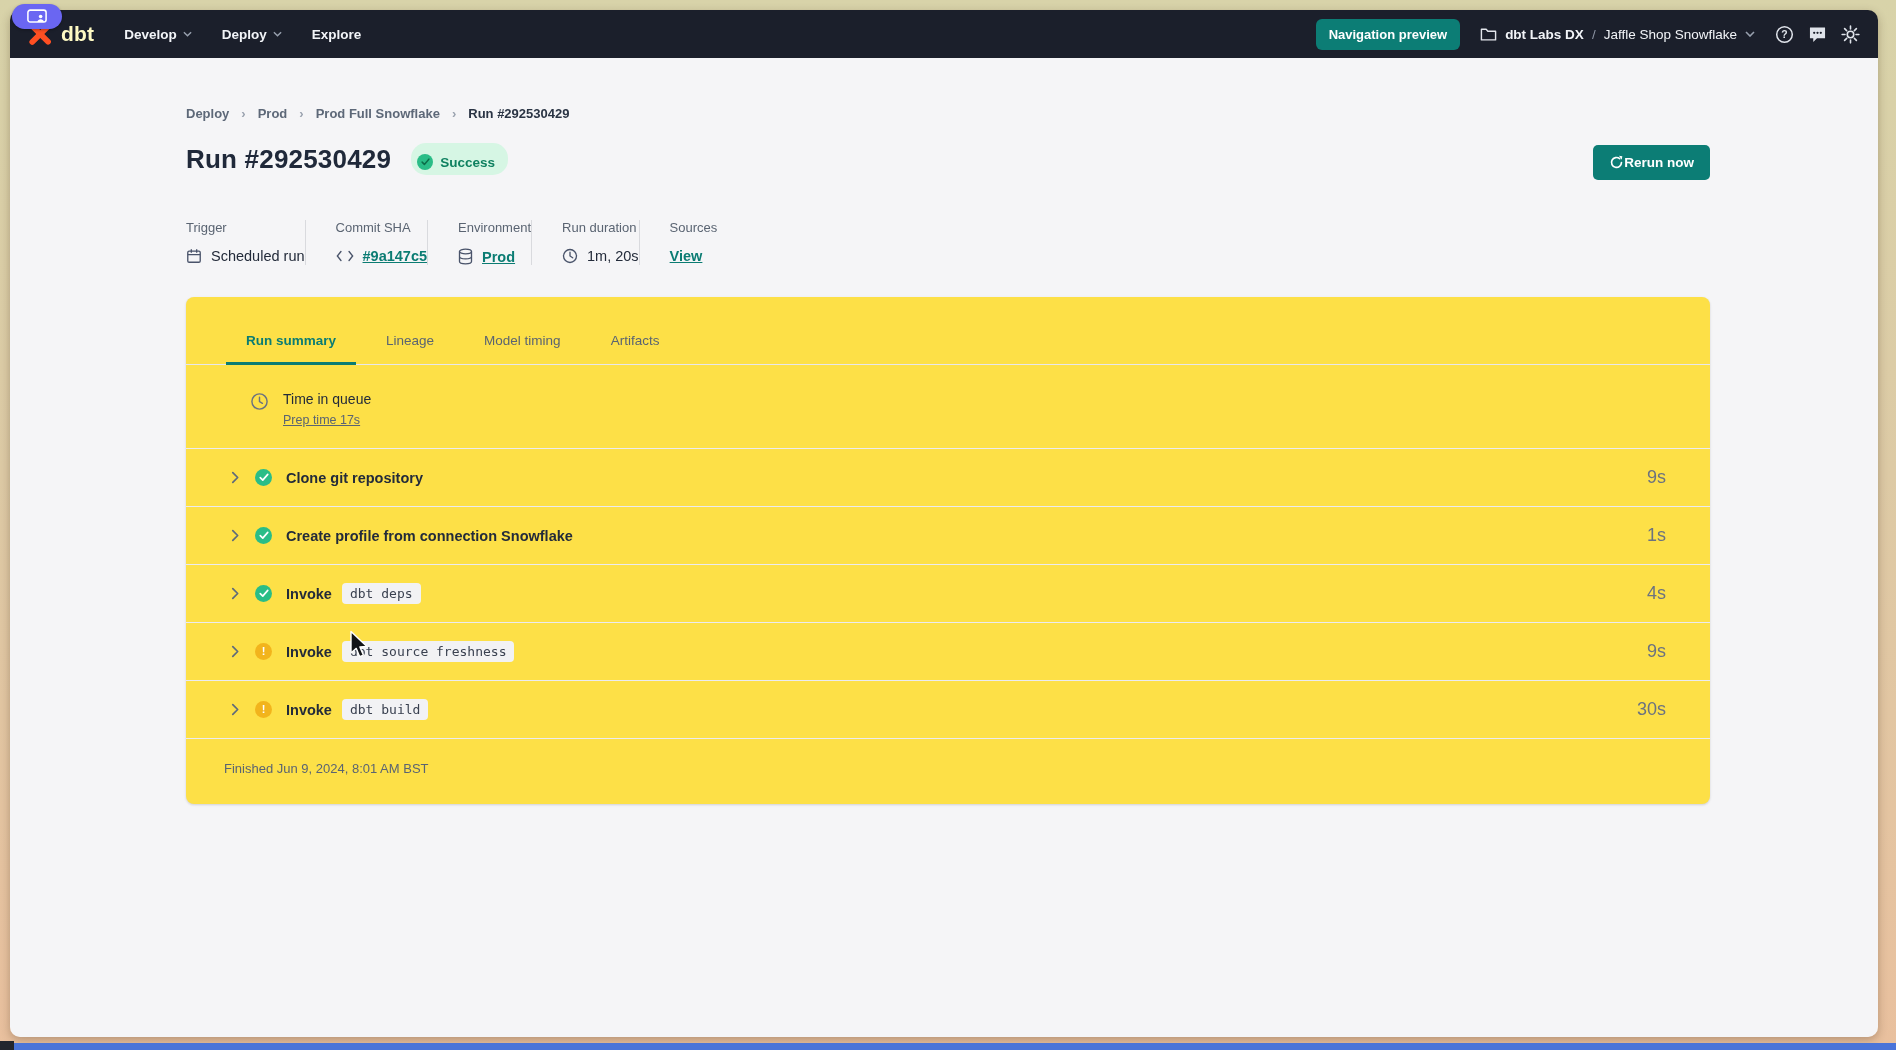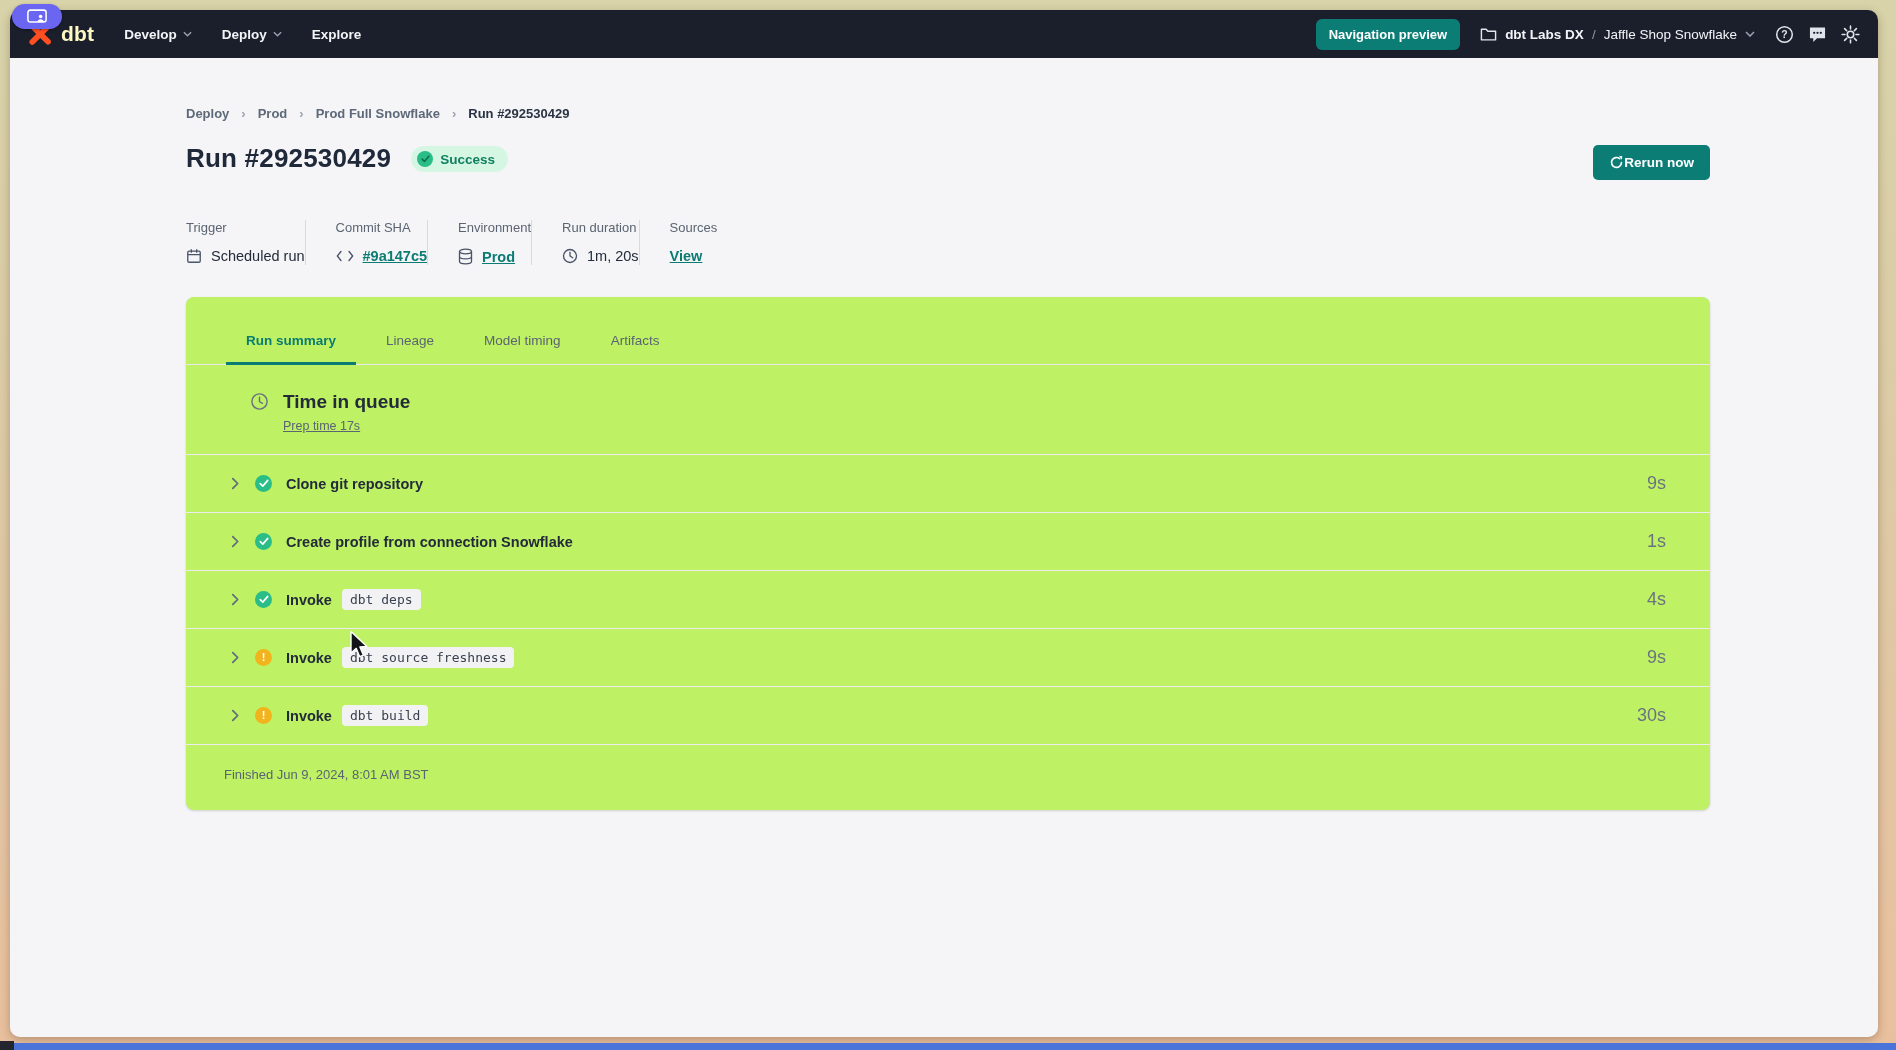--- a/index.html
+++ b/index.html
@@ -36,41 +36,41 @@
   
   .content{flex:1;background:#f5f5f7;overflow:hidden;}
   .main{margin-left:176px;width:1524px;padding-top:48px;}
   .breadcrumb{display:flex;align-items:center;gap:12px;font-size:13px;font-weight:700;color:#5d6878;}
   .crumb{cursor:pointer;}
   .crumb.last{color:#2a3444;cursor:default;}
   .crumb-sep{color:#9aa2af;font-size:13px;}
   .title-row{display:flex;align-items:flex-start;justify-content:space-between;margin-top:22px;}
   .title-left{display:flex;align-items:center;gap:20px;}
   .page-title{font-size:26px;font-weight:800;color:#20293a;letter-spacing:.2px;}
-  .status-badge{display:flex;align-items:flex-end;gap:7px;background:#d6f6e4;border-radius:15px;padding:5px 13px 5px 6px;}
+  .status-badge{display:flex;align-items:center;gap:7px;background:#d6f6e4;border-radius:15px;padding:11px 13px 5px 6px;}
   .status-badge .dot{width:16px;height:16px;border-radius:50%;background:#2abd87;display:flex;align-items:center;justify-content:center;}
   .status-badge .txt{color:#0f8160;font-size:13.5px;font-weight:700;}
   .rerun-btn{display:flex;align-items:center;gap:0;background:#0c7d75;color:#fff;border:none;
     font-size:13.5px;font-weight:700;padding:10px 16px;border-radius:5px;cursor:pointer;margin-top:2px;}
   .triggered{margin-top:12px;font-size:13px;color:#5a6472;}
   
   .meta-row{display:flex;margin-top:40px;}
   .meta-col{margin-right:30px;border-right:1px solid #d9dade;}
   .meta-col:last-child{border-right:none;}
   .meta-label{font-size:13px;color:#5a6472;}
   .meta-value{margin-top:13px;display:flex;align-items:center;gap:9px;font-size:14.5px;color:#232b3a;}
   .meta-link{color:#0b7c73;font-weight:700;text-decoration:underline;cursor:pointer;}
   
-  .card{margin-top:32px;background:#bef264;border-radius:8px;
+  .card{margin-top:32px;background:#fde047;border-radius:8px;
     box-shadow:0 1px 2px rgba(16,24,40,.06),0 1px 3px rgba(16,24,40,.10);}
   .tabs{display:flex;gap:10px;padding:28px 40px 0;border-bottom:1px solid #e7e7ec;}
   .tab{padding:8px 20px 14px;font-size:13.5px;color:#5a6472;border-bottom:3px solid transparent;margin-bottom:-1px;cursor:pointer;}
   .tab.active{color:#0b7c73;font-weight:700;border-bottom-color:#0b7c73;}
   .queue{display:flex;gap:14px;padding:26px 44px 20px 64px;}
-  .queue-title{font-size:19px;font-weight:700;color:#232b3a;}
+  .queue-title{font-size:14px;font-weight:400;color:#232b3a;}
   .queue-link{display:inline-block;margin-top:6px;font-size:12.5px;color:#5a6472;text-decoration:underline;cursor:pointer;}
   .steps{border-bottom:1px solid #ebebf0;}
   .step{display:flex;align-items:center;height:57px;padding:0 44px 0 45px;border-top:1px solid #ebebf0;cursor:pointer;}
   .step .chev{flex:0 0 auto;}
   .status{width:17px;height:17px;border-radius:50%;margin-left:15px;display:flex;align-items:center;justify-content:center;flex:0 0 auto;}
   .status.success{background:#2abd87;}
   .status.warning{background:#f2b41c;color:#fff;font-size:11px;font-weight:800;line-height:1;}
   .step-label{margin-left:14px;font-size:14.5px;font-weight:800;color:#232b3a;}
   .chip{margin-left:10px;font-family:"DejaVu Sans Mono","Liberation Mono",monospace;font-size:13px;color:#3a4150;
     background:#f2f2f4;padding:3px 8px;border-radius:4px;}

